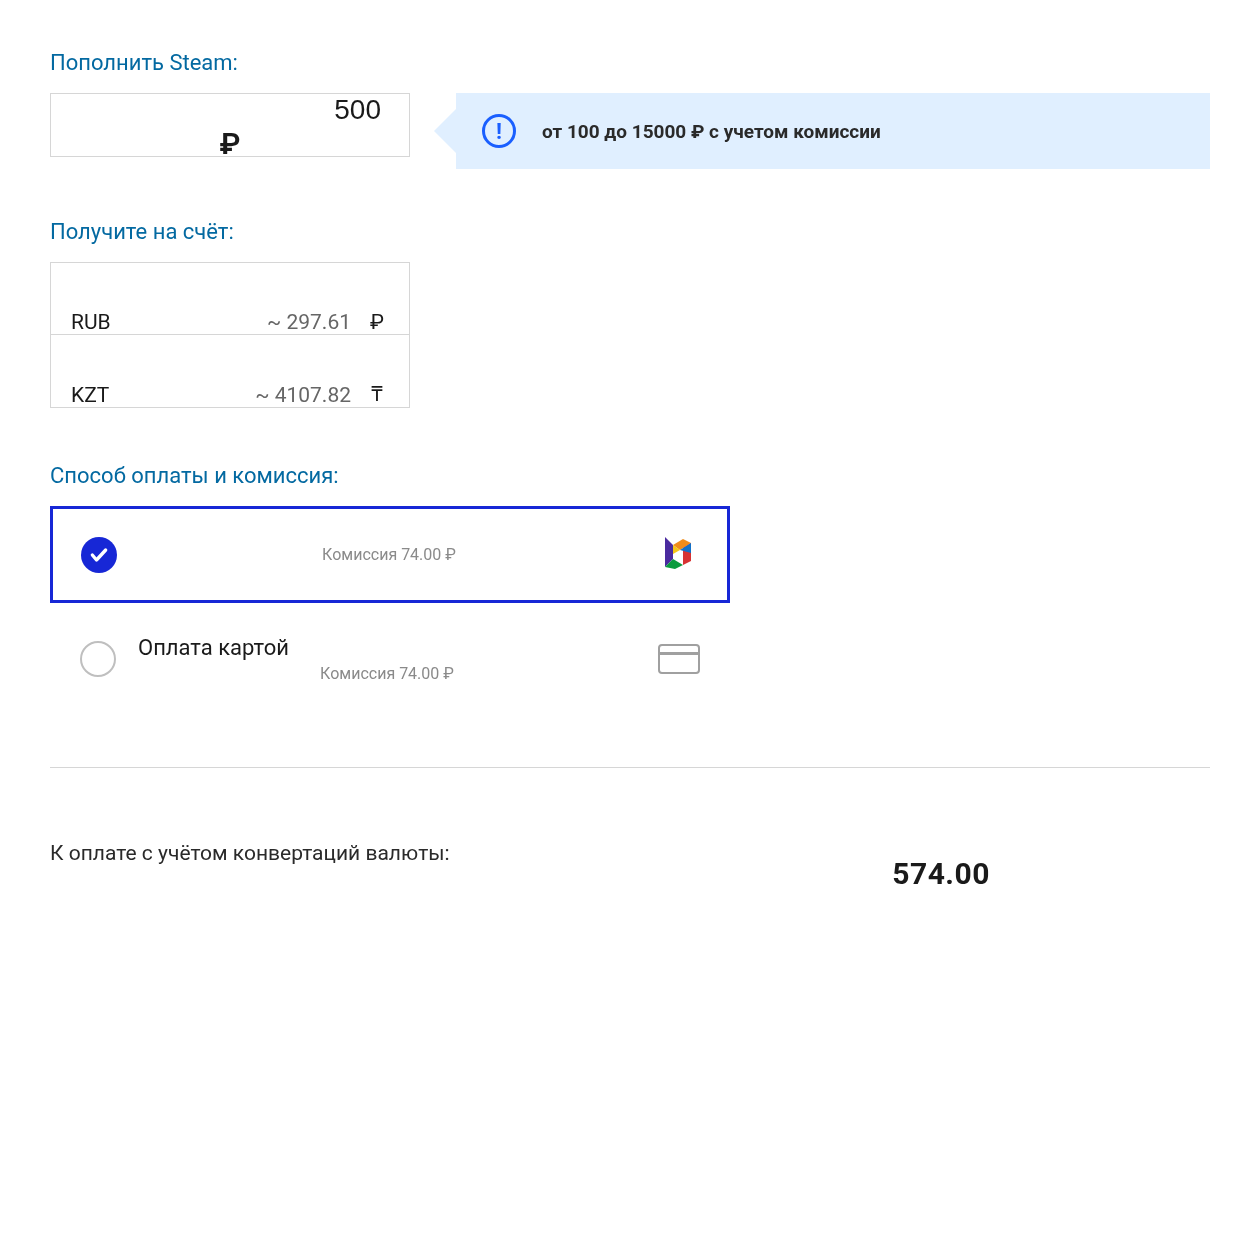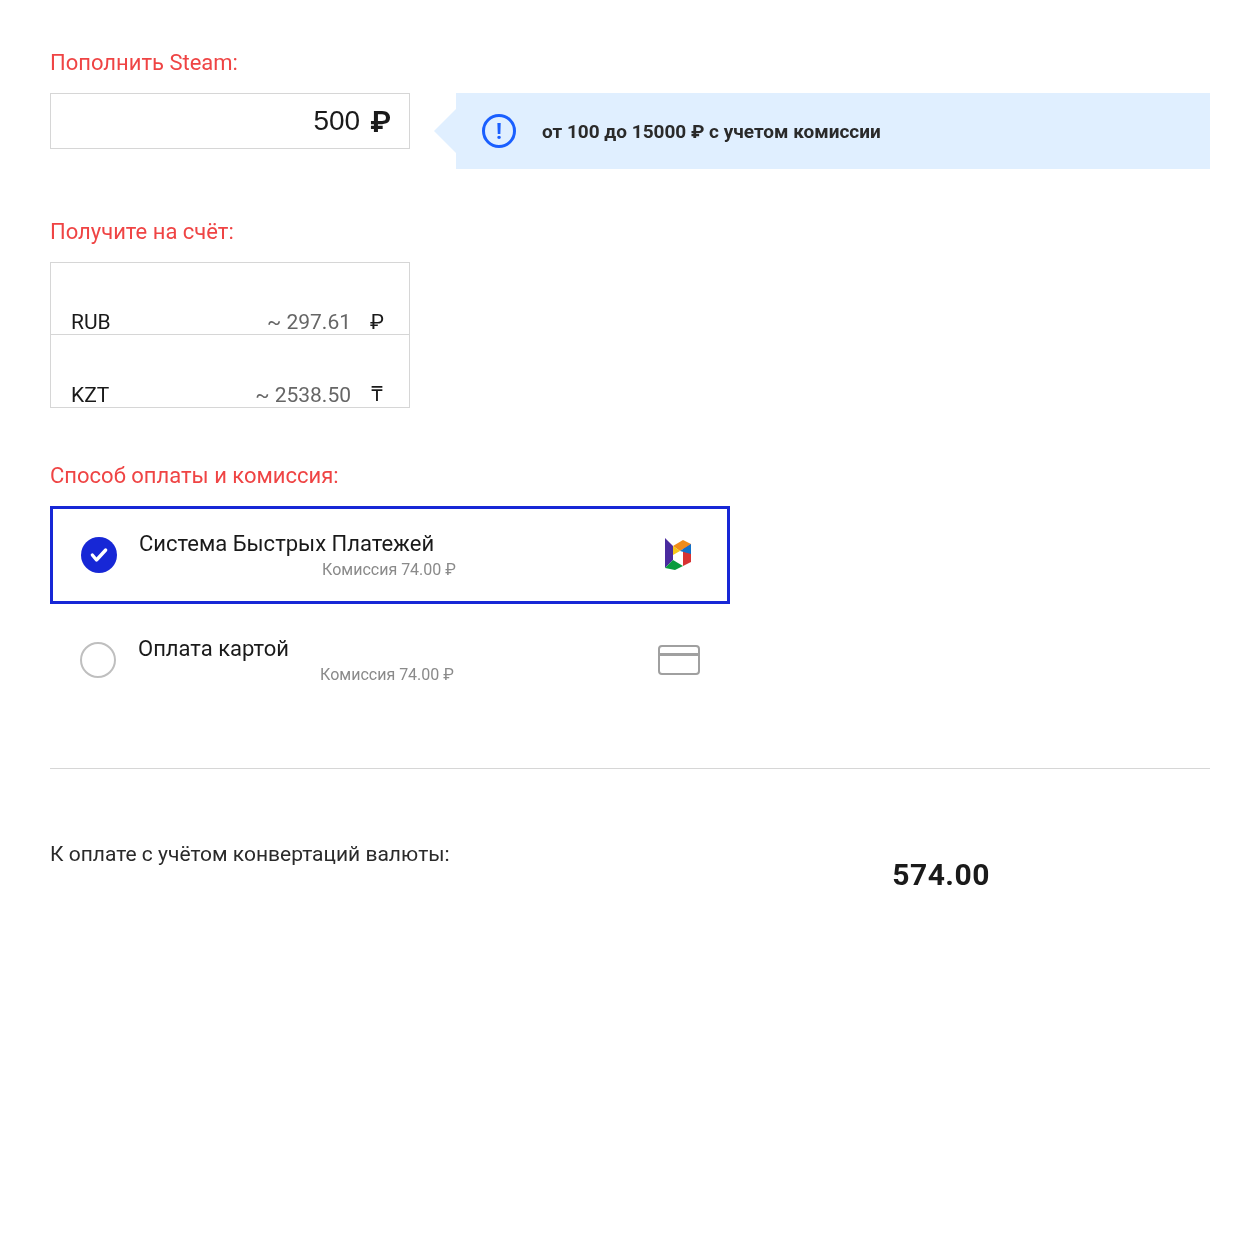--- a/index.html
+++ b/index.html
@@ -5,37 +5,38 @@
   * { box-sizing: border-box; margin: 0; padding: 0; }
   body {
     font-family: -apple-system, BlinkMacSystemFont, "Segoe UI", Roboto, sans-serif;
     background: #fff;
     color: #1a1a1a;
     padding: 50px;
     font-size: 20px;
   }
   .section-label {
     font-size: 22px;
-    color: #ef4444;
+    color: #0369a1;
     margin-bottom: 18px;
     font-weight: 400;
   }
   .topup-row {
     display: flex;
     align-items: stretch;
     gap: 0;
     margin-bottom: 50px;
   }
   .amount-input-wrap {
     border: 1px solid #d6d6d6;
     display: flex;
     align-items: center;
     padding: 0 18px 0 18px;
-    height: 56px;
+    height: 64px;
     width: 360px;
+    flex-direction: column;
   }
   .amount-input {
     border: none;
     outline: none;
     font-size: 28px;
     text-align: right;
     width: 100%;
     padding-right: 10px;
     color: #1a1a1a;
     background: transparent;
@@ -219,38 +220,37 @@
 <div>
   <div class="section-label">Получите на счёт:</div>
   <div class="receive-table">
     <div class="receive-row">
       <span class="receive-code">RUB</span>
       <span class="receive-value">~ 297.61</span>
       <span class="receive-symbol">₽</span>
     </div>
     <div class="receive-row">
       <span class="receive-code">KZT</span>
-      <span class="receive-value">~ 2538.50</span>
+      <span class="receive-value">~ 4107.82</span>
       <span class="receive-symbol">₸</span>
     </div>
   </div>
 </div>
 
 <div>
   <div class="section-label">Способ оплаты и комиссия:</div>
   <div class="payment-methods">
 
     <div class="payment-option selected">
       <div class="radio checked">
         <svg viewBox="0 0 24 24" fill="none" stroke="#fff" stroke-width="4" stroke-linecap="round" stroke-linejoin="round">
             <polyline points="4 12 9 18 20 6"></polyline>
           </svg>
       </div>
       <div class="payment-text">
-        <div class="payment-name">Система Быстрых Платежей</div>
         <div class="payment-fee">Комиссия 74.00 ₽</div>
       </div>
       <div class="payment-icon">
         <svg class="sbp-icon" viewBox="0 0 38 42">
           <polygon points="4,6 4,36 12,28 12,14" fill="#4a2b9f"></polygon>
           <polygon points="12,14 22,8 30,12 19,19" fill="#f08c1a"></polygon>
           <polygon points="30,12 30,30 22,34 22,17" fill="#d73232"></polygon>
           <polygon points="12,28 22,34 14,38 4,36" fill="#0a9b3e"></polygon>
           <polygon points="19,19 30,12 30,22" fill="#1171c9"></polygon>
           <polygon points="12,14 19,19 12,23" fill="#f5c518"></polygon>

